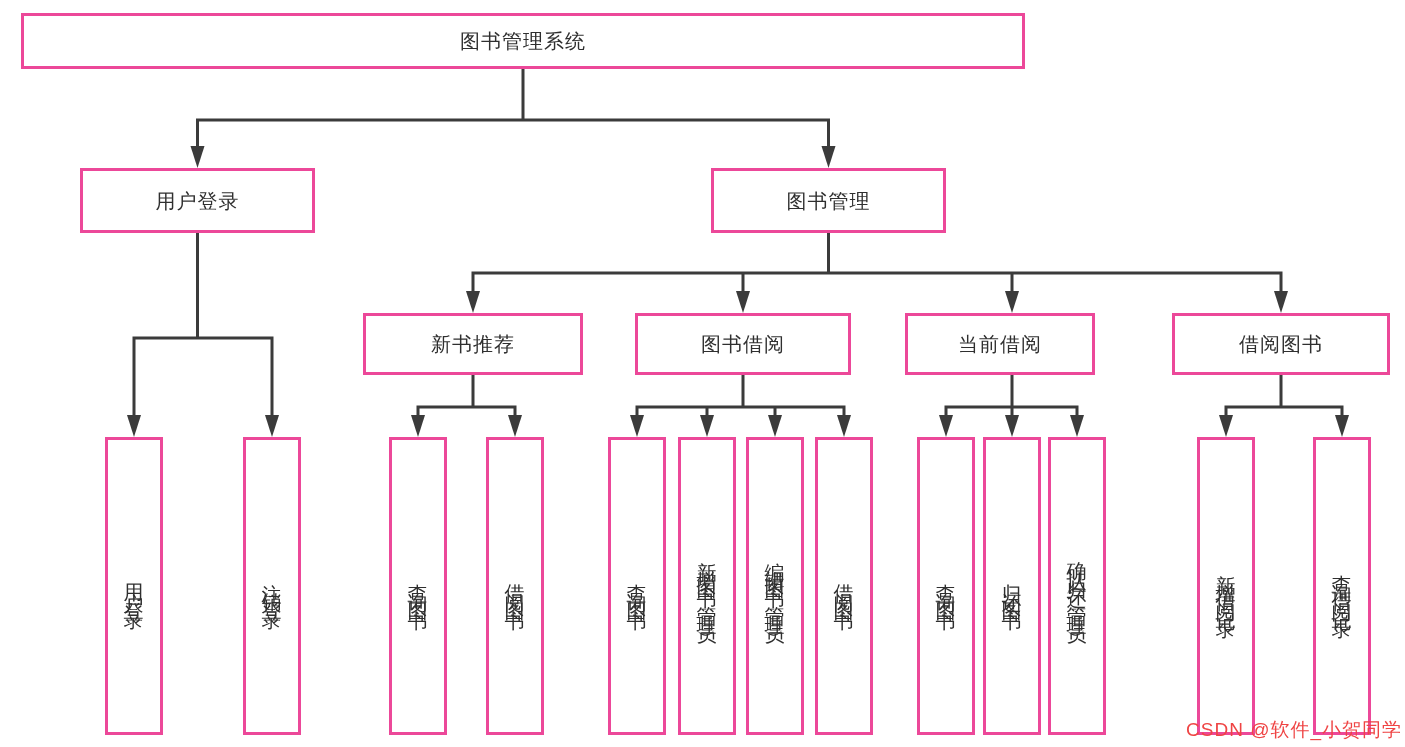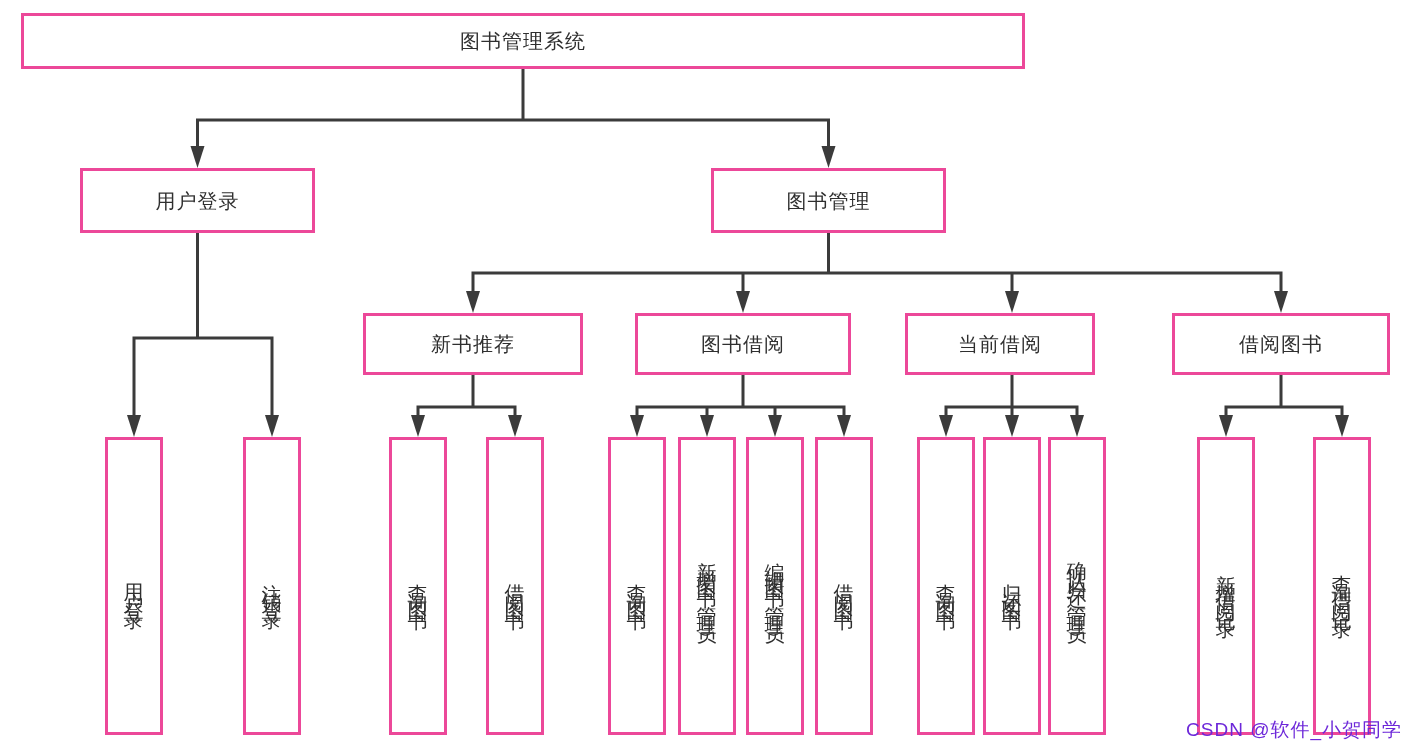--- a/index.html
+++ b/index.html
@@ -29,21 +29,21 @@
     writing-mode:vertical-rl;
     letter-spacing:0.45em;
     line-height:1;
     padding:6px 0;
   }
   #watermark{
     position:absolute;
     right:3px;
     bottom:4px;
     font-size:19px;
-    color:#6d28d9;
+    color:#ef4444;
     letter-spacing:1px;
     white-space:nowrap;
   }
 </style>
 </head>
 <body>
 
 <div id="stage">
 
   <svg id="connectors" viewBox="0 0 1405 747" xmlns="http://www.w3.org/2000/svg">

